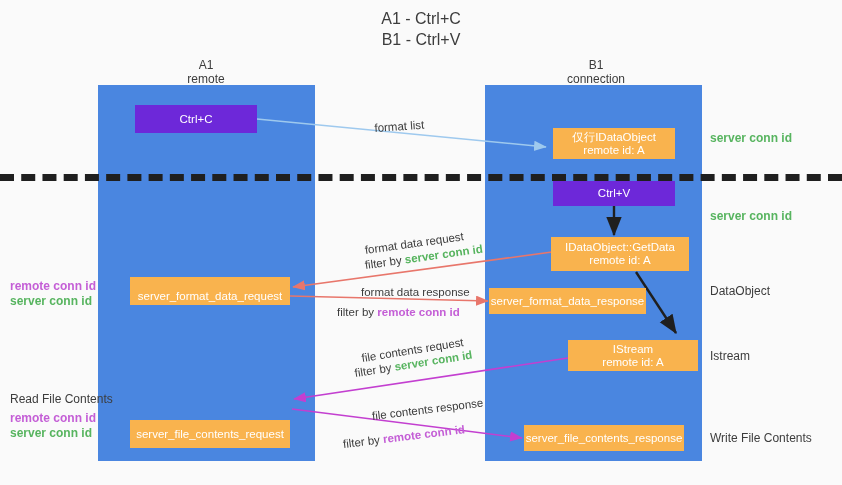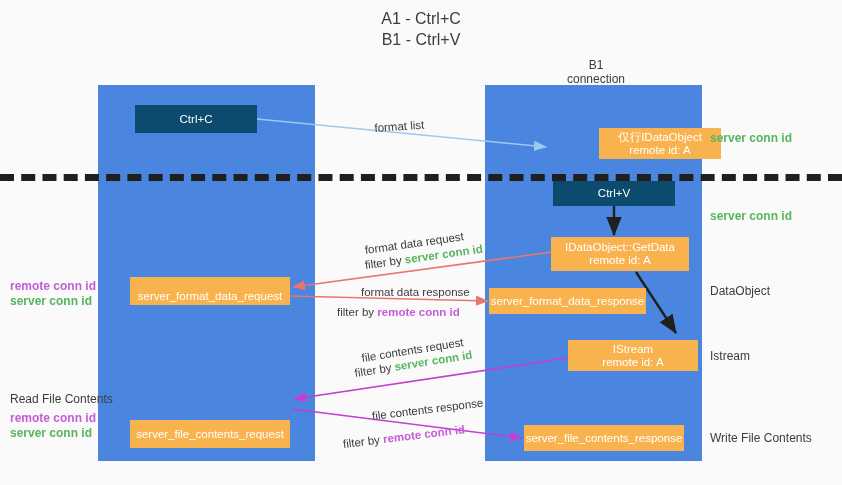--- a/index.html
+++ b/index.html
@@ -22,21 +22,21 @@
   .colhead{
     position:absolute;text-align:center;font-size:12px;line-height:14px;color:#3c3c3c;
   }
   .column{position:absolute;background:#4a86e0;}
 
   .node{
     position:absolute;display:flex;flex-direction:column;align-items:center;justify-content:center;
     color:#ffffff;font-size:11.5px;line-height:13px;text-align:center;
     box-sizing:border-box;padding:2px 4px;
   }
-  .node.green{background:#0c4a6e;}
+  .node.green{background:#6d28d9;}
   .node.orange{background:#f9b34e;}
 
   .sidelabel{position:absolute;font-size:12px;line-height:15px;color:#3c3c3c;}
   .green-txt{color:#57b45f;font-weight:bold;}
   .purple-txt{color:#c45ed6;font-weight:bold;}
 
   .edgelabel{
     position:absolute;font-size:11.5px;line-height:15px;color:#3c3c3c;white-space:nowrap;
   }
   .rot{transform-origin:left bottom;}
@@ -49,20 +49,24 @@
 </head>
 <body>
 
 <div class="stage">
 
   <div class="title">
     <div>A1 - Ctrl+C</div>
     <div>B1 - Ctrl+V</div>
   </div>
 
+  <div class="colhead" style="left:140px;top:58px;width:132px;">
+    <div>A1</div>
+    <div>remote</div>
+  </div>
   <div class="colhead" style="left:530px;top:58px;width:132px;">
     <div>B1</div>
     <div>connection</div>
   </div>
 
   <div class="column" style="left:98px;top:85px;width:217px;height:376px;"></div>
   <div class="column" style="left:485px;top:85px;width:217px;height:376px;"></div>
 
   <svg class="wires" viewBox="0 0 842 485">
     <defs>
@@ -102,21 +106,21 @@
   </div>
 
   <div class="node orange" style="left:130px;top:277px;width:160px;height:28px;justify-content:flex-end;">
     <span>server_format_data_request</span>
   </div>
 
   <div class="node orange" style="left:130px;top:392px;width:160px;height:28px;margin-top:28px;">
     <span>server_file_contents_request</span>
   </div>
 
-  <div class="node orange" style="left:553px;top:128px;width:122px;height:31px;margin-left:46px;">
+  <div class="node orange" style="left:553px;top:128px;width:122px;height:31px;">
     <span>仅行IDataObject</span>
     <span>remote id: A</span>
   </div>
 
   <div class="node green" style="left:553px;top:181px;width:122px;height:25px;">
     <span>Ctrl+V</span>
   </div>
 
   <div class="node orange" style="left:551px;top:237px;width:138px;height:34px;">
     <span>IDataObject::GetData</span>

